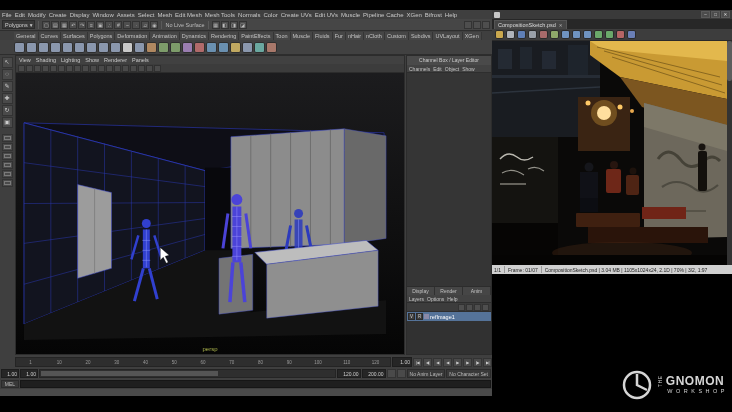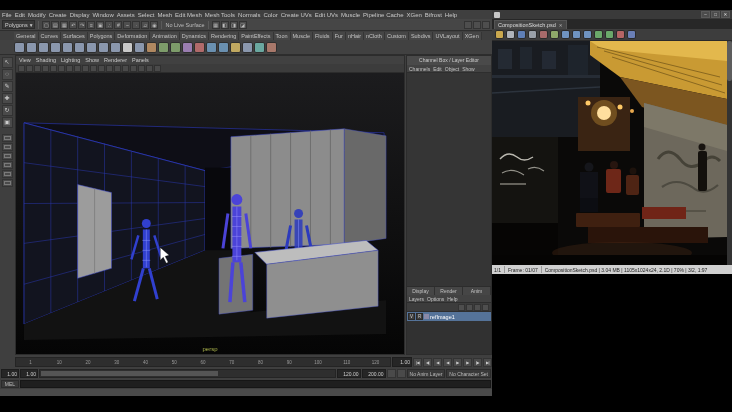--- a/index.html
+++ b/index.html
@@ -563,14 +563,27 @@
     </div>
     <div class="v-status">
       <span>1/1</span>
       <span class="ssep"></span>
       <span>Frame: 01/07</span>
       <span class="ssep"></span>
       <span>CompositionSketch.psd | 3.04 MB | 1105x1024x24, 2.1D | 70% | 3/2, 1:97</span>
     </div>
   </div>
 
+  <div class="gnomon">
+    <svg width="34" height="34" viewBox="0 0 34 34">
+      <circle cx="17" cy="17" r="13" fill="none" stroke="#d5d5d5" stroke-width="2.5"></circle>
+      <path d="M17 6 L17 17 L27 22" stroke="#d5d5d5" stroke-width="2.5" fill="none"></path>
+    </svg>
+    <div class="g-text">
+      <div class="g-top">
+        <span class="g-the">THE</span>
+        <span class="g-name">GNOMON</span>
+      </div>
+      <span class="g-sub">WORKSHOP</span>
+    </div>
+  </div>
 
 </div>
 
 </body></html>

